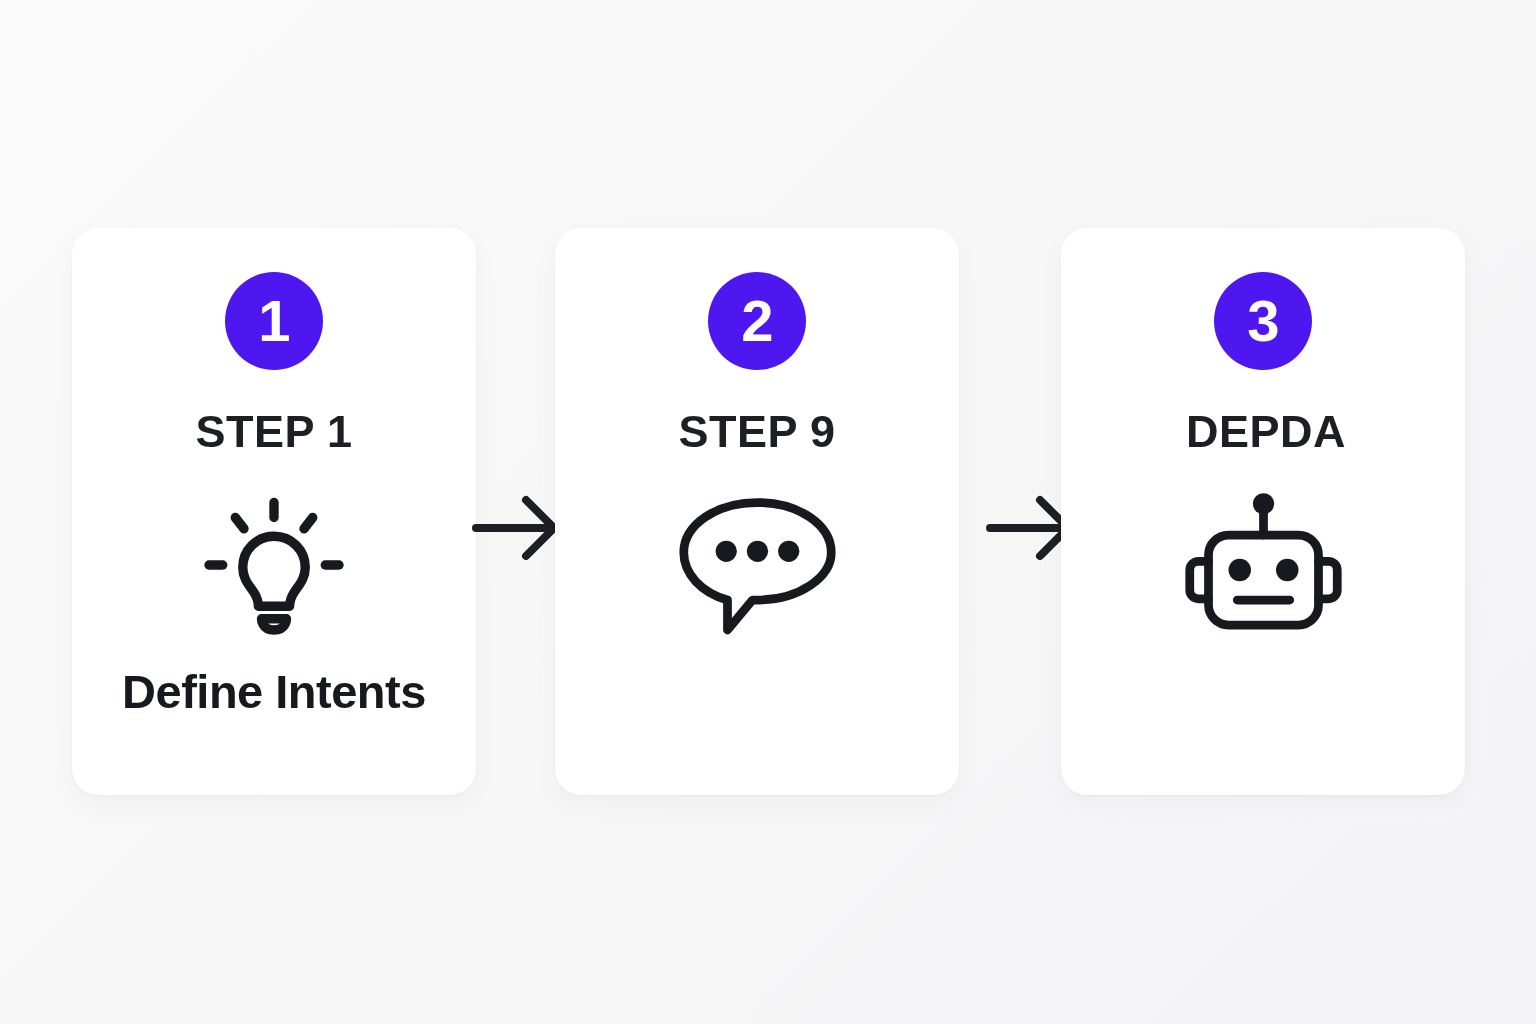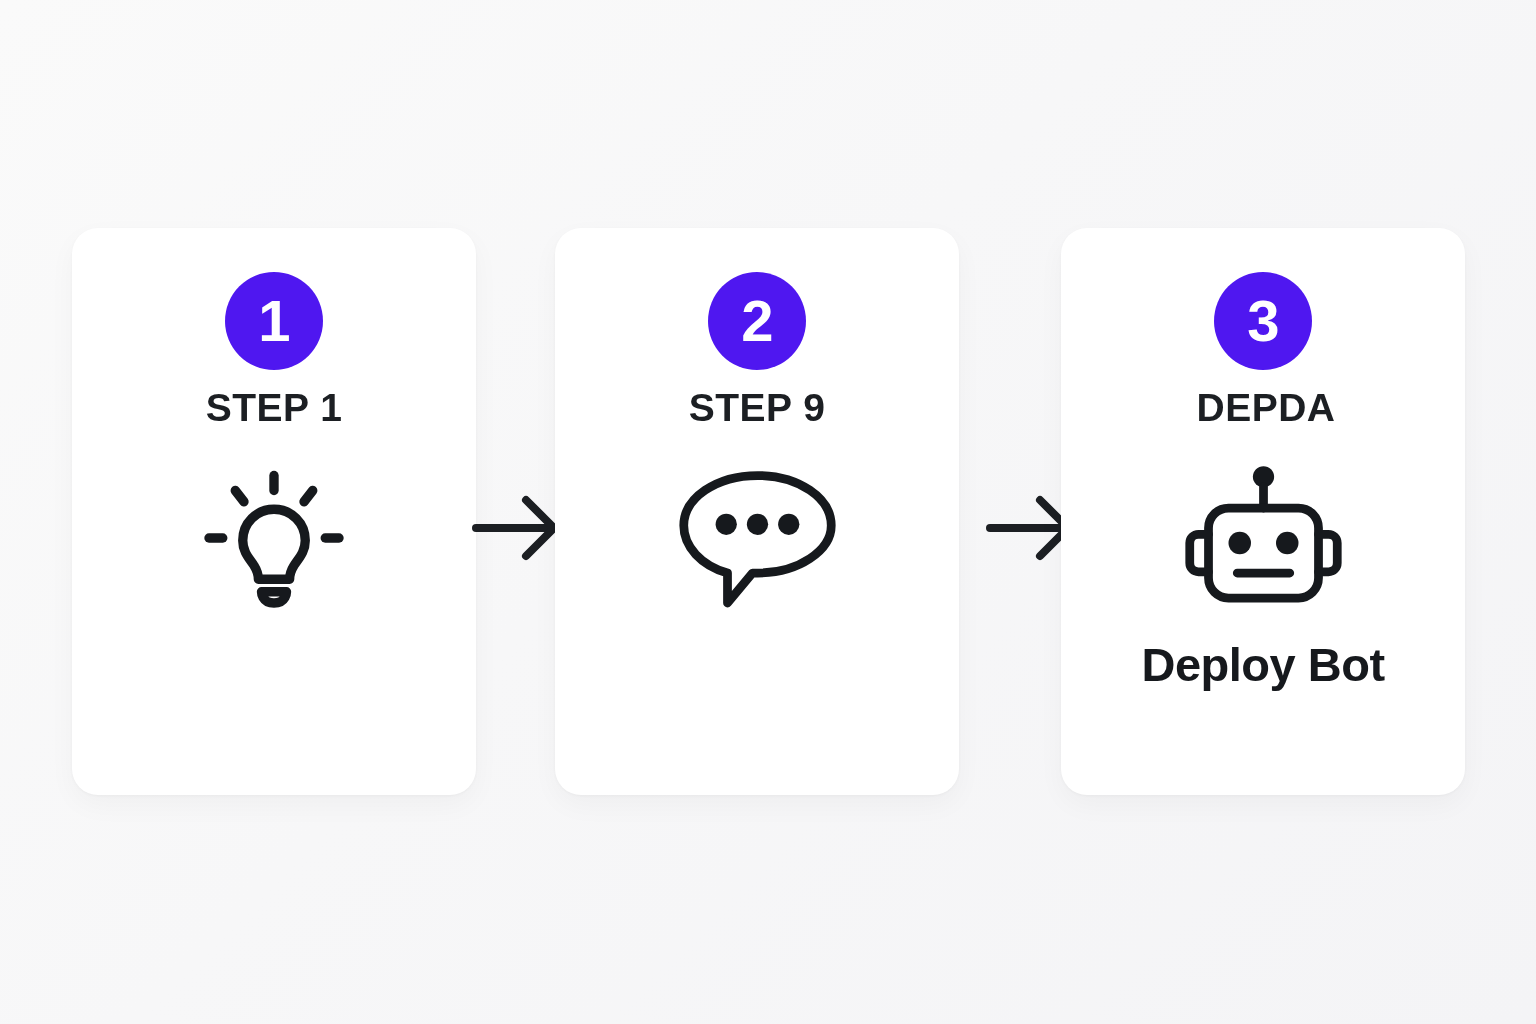--- a/index.html
+++ b/index.html
@@ -50,22 +50,22 @@
     align-items: center;
     justify-content: center;
     font-size: 58px;
     font-weight: bold;
     line-height: 1;
     letter-spacing: -1px;
     flex: 0 0 auto;
   }
 
   .eyebrow {
-    margin-top: 18px;
-    font-size: 39px;
+    margin-top: 39px;
+    font-size: 45px;
     font-weight: bold;
     letter-spacing: 0.5px;
     color: #1c1f23;
     line-height: 1;
     white-space: nowrap;
     flex: 0 0 auto;
   }
   
   .eyebrow.clipped {
     align-self: center;
@@ -120,20 +120,21 @@
       <svg width="150" height="150" viewBox="0 0 120 120" fill="none" stroke="#16191d" stroke-width="7.5" stroke-linecap="round" stroke-linejoin="round">
         <path d="M60 37 C74 37 85 48 85 62 C85 71 80 76 76 82 C73.5 86 72.5 89 72.5 93 L47.5 93 C47.5 89 46.5 86 44 82 C40 76 35 71 35 62 C35 48 46 37 60 37 Z"></path>
         <path d="M50 103 L70 103 C70 103 70 112 60 112 C50 112 50 103 50 103 Z"></path>
         <line x1="60" y1="10" x2="60" y2="22"></line>
         <line x1="29" y1="22" x2="36" y2="31"></line>
         <line x1="91" y1="22" x2="84" y2="31"></line>
         <line x1="8" y1="60" x2="19" y2="60"></line>
         <line x1="112" y1="60" x2="101" y2="60"></line>
       </svg>
     </div>
+    <div class="card-title">Define Intents</div>
   </div>
 
   <div class="arrow" id="arrow-1">
     <svg width="92" height="80" viewBox="0 0 92 80" fill="none" stroke="#1c1f23" stroke-width="8" stroke-linecap="round" stroke-linejoin="round">
       <line x1="4" y1="40" x2="80" y2="40"></line>
       <polyline points="54,12 82,40 54,68"></polyline>
     </svg>
   </div>
 
   <div class="card" id="card-2">
@@ -164,16 +165,15 @@
         <circle cx="66" cy="11" r="8.5" fill="#16191d" stroke="none"></circle>
         <line x1="66" y1="19" x2="66" y2="36"></line>
         <rect x="22" y="36" width="88" height="72" rx="16"></rect>
         <path d="M22 57 L14 57 C10 57 7 60 7 64 L7 80 C7 84 10 87 14 87 L22 87"></path>
         <path d="M110 57 L118 57 C122 57 125 60 125 64 L125 80 C125 84 122 87 118 87 L110 87"></path>
         <circle cx="47" cy="64" r="9" fill="#16191d" stroke="none"></circle>
         <circle cx="85" cy="64" r="9" fill="#16191d" stroke="none"></circle>
         <line x1="45" y1="88" x2="87" y2="88"></line>
       </svg>
     </div>
-    <div class="card-title">Deploy Bot</div>
   </div>
 
 </div>
 
 </body></html>

